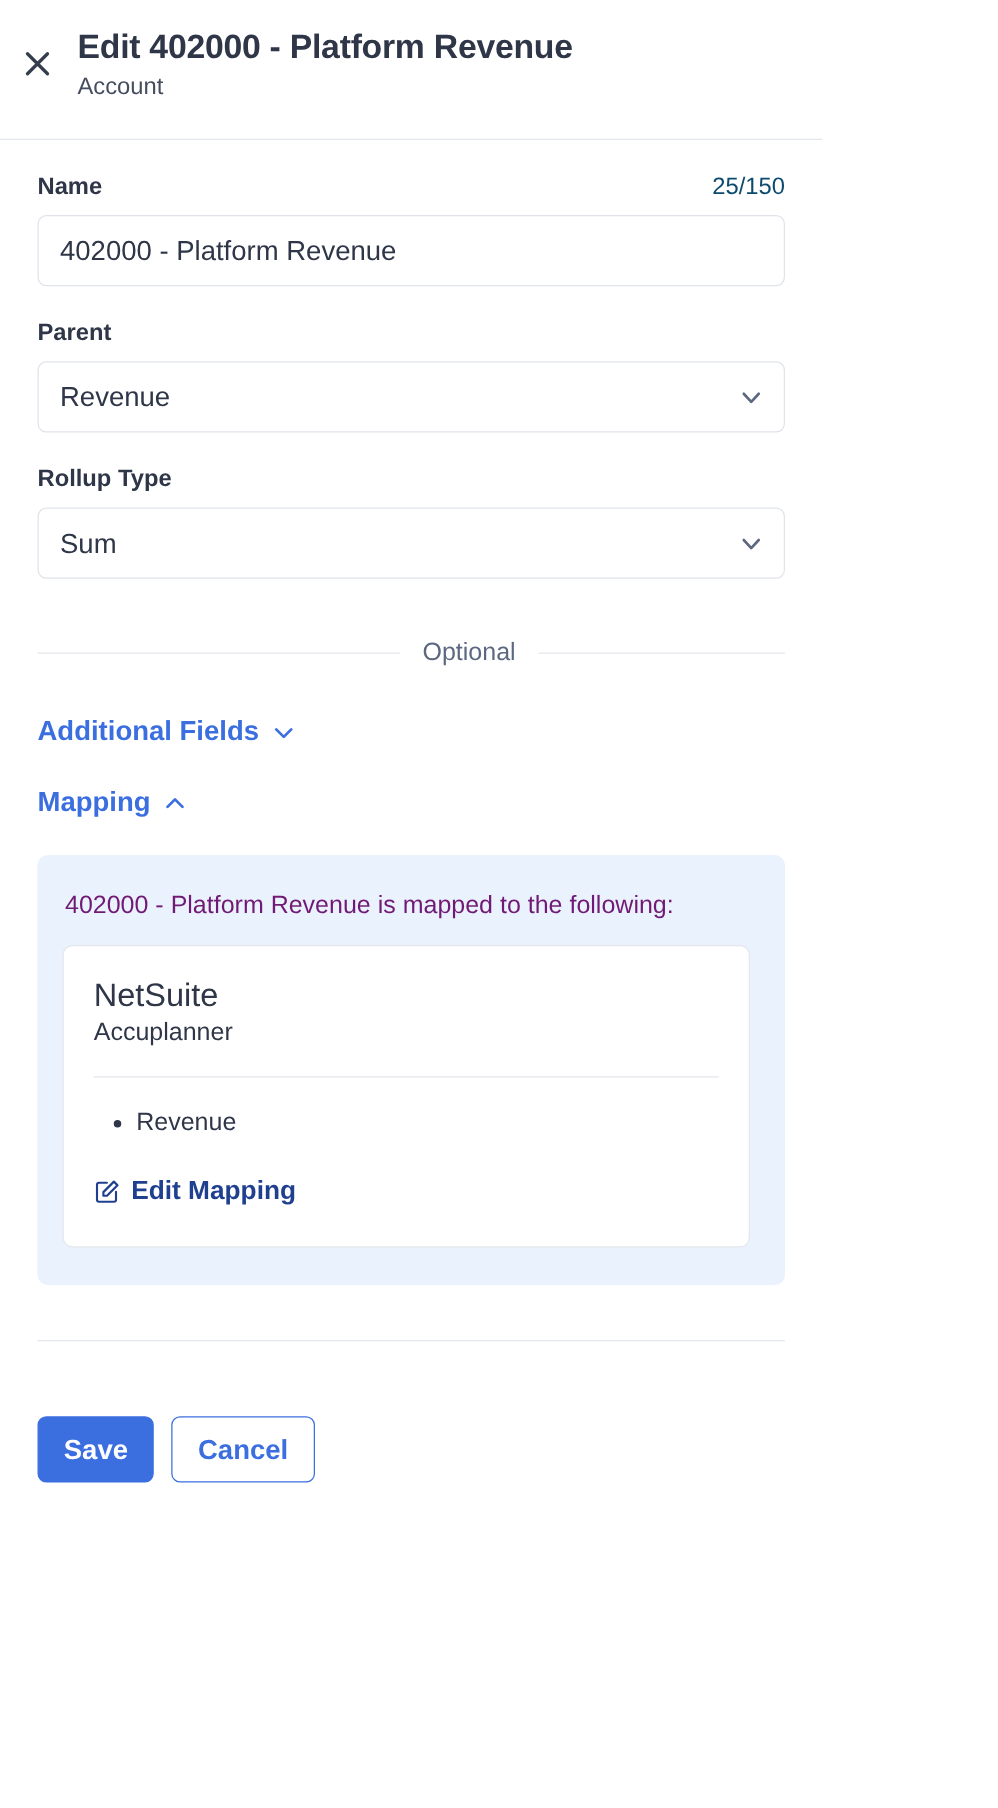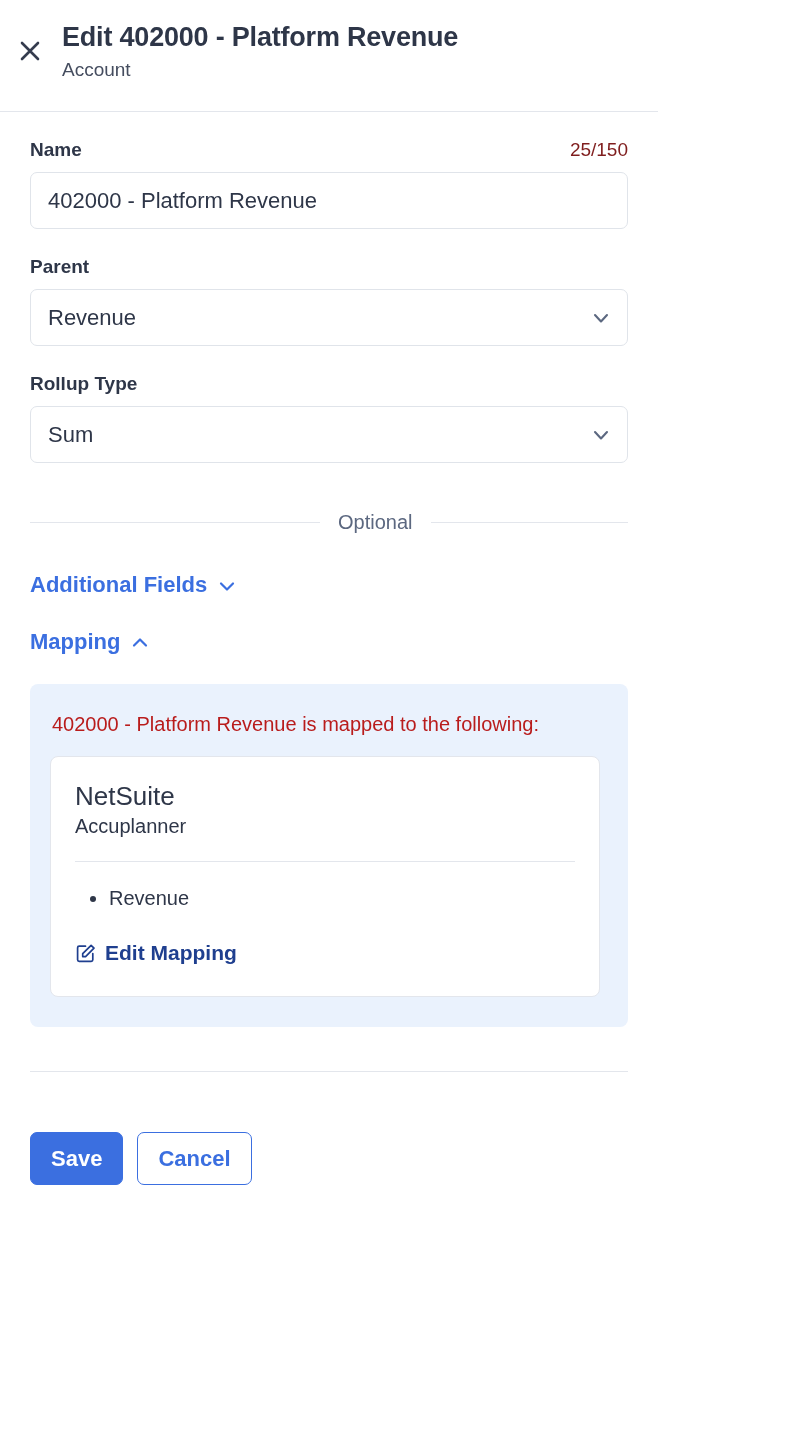--- a/index.html
+++ b/index.html
@@ -52,21 +52,21 @@
     margin-bottom: 10px;
   }
   .field-label {
     font-size: 19px;
     font-weight: bold;
     color: #2e3648;
     line-height: 24px;
   }
   .char-counter {
     font-size: 19px;
-    color: #7f1d1d;
+    color: #0c4a6e;
     line-height: 24px;
   }
   .text-input {
     width: 100%;
     height: 57px;
     border: 1px solid #e0e4ea;
     border-radius: 7px;
     background: #fff;
     padding: 0 17px;
     font-family: "Liberation Sans", sans-serif;
@@ -130,21 +130,21 @@
 
   
   .mapping-panel {
     margin-top: 28px;
     background: #eaf2fd;
     border-radius: 8px;
     padding: 20px 28px 30px 20px;
   }
   .mapping-intro {
     font-size: 20px;
-    color: #b91c1c;
+    color: #701a75;
     line-height: 28px;
     margin: 6px 0 18px 2px;
   }
   .mapping-card {
     background: #ffffff;
     border: 1px solid #e3e6ec;
     border-radius: 8px;
     padding: 22px 24px 28px 24px;
   }
   .source-name {

